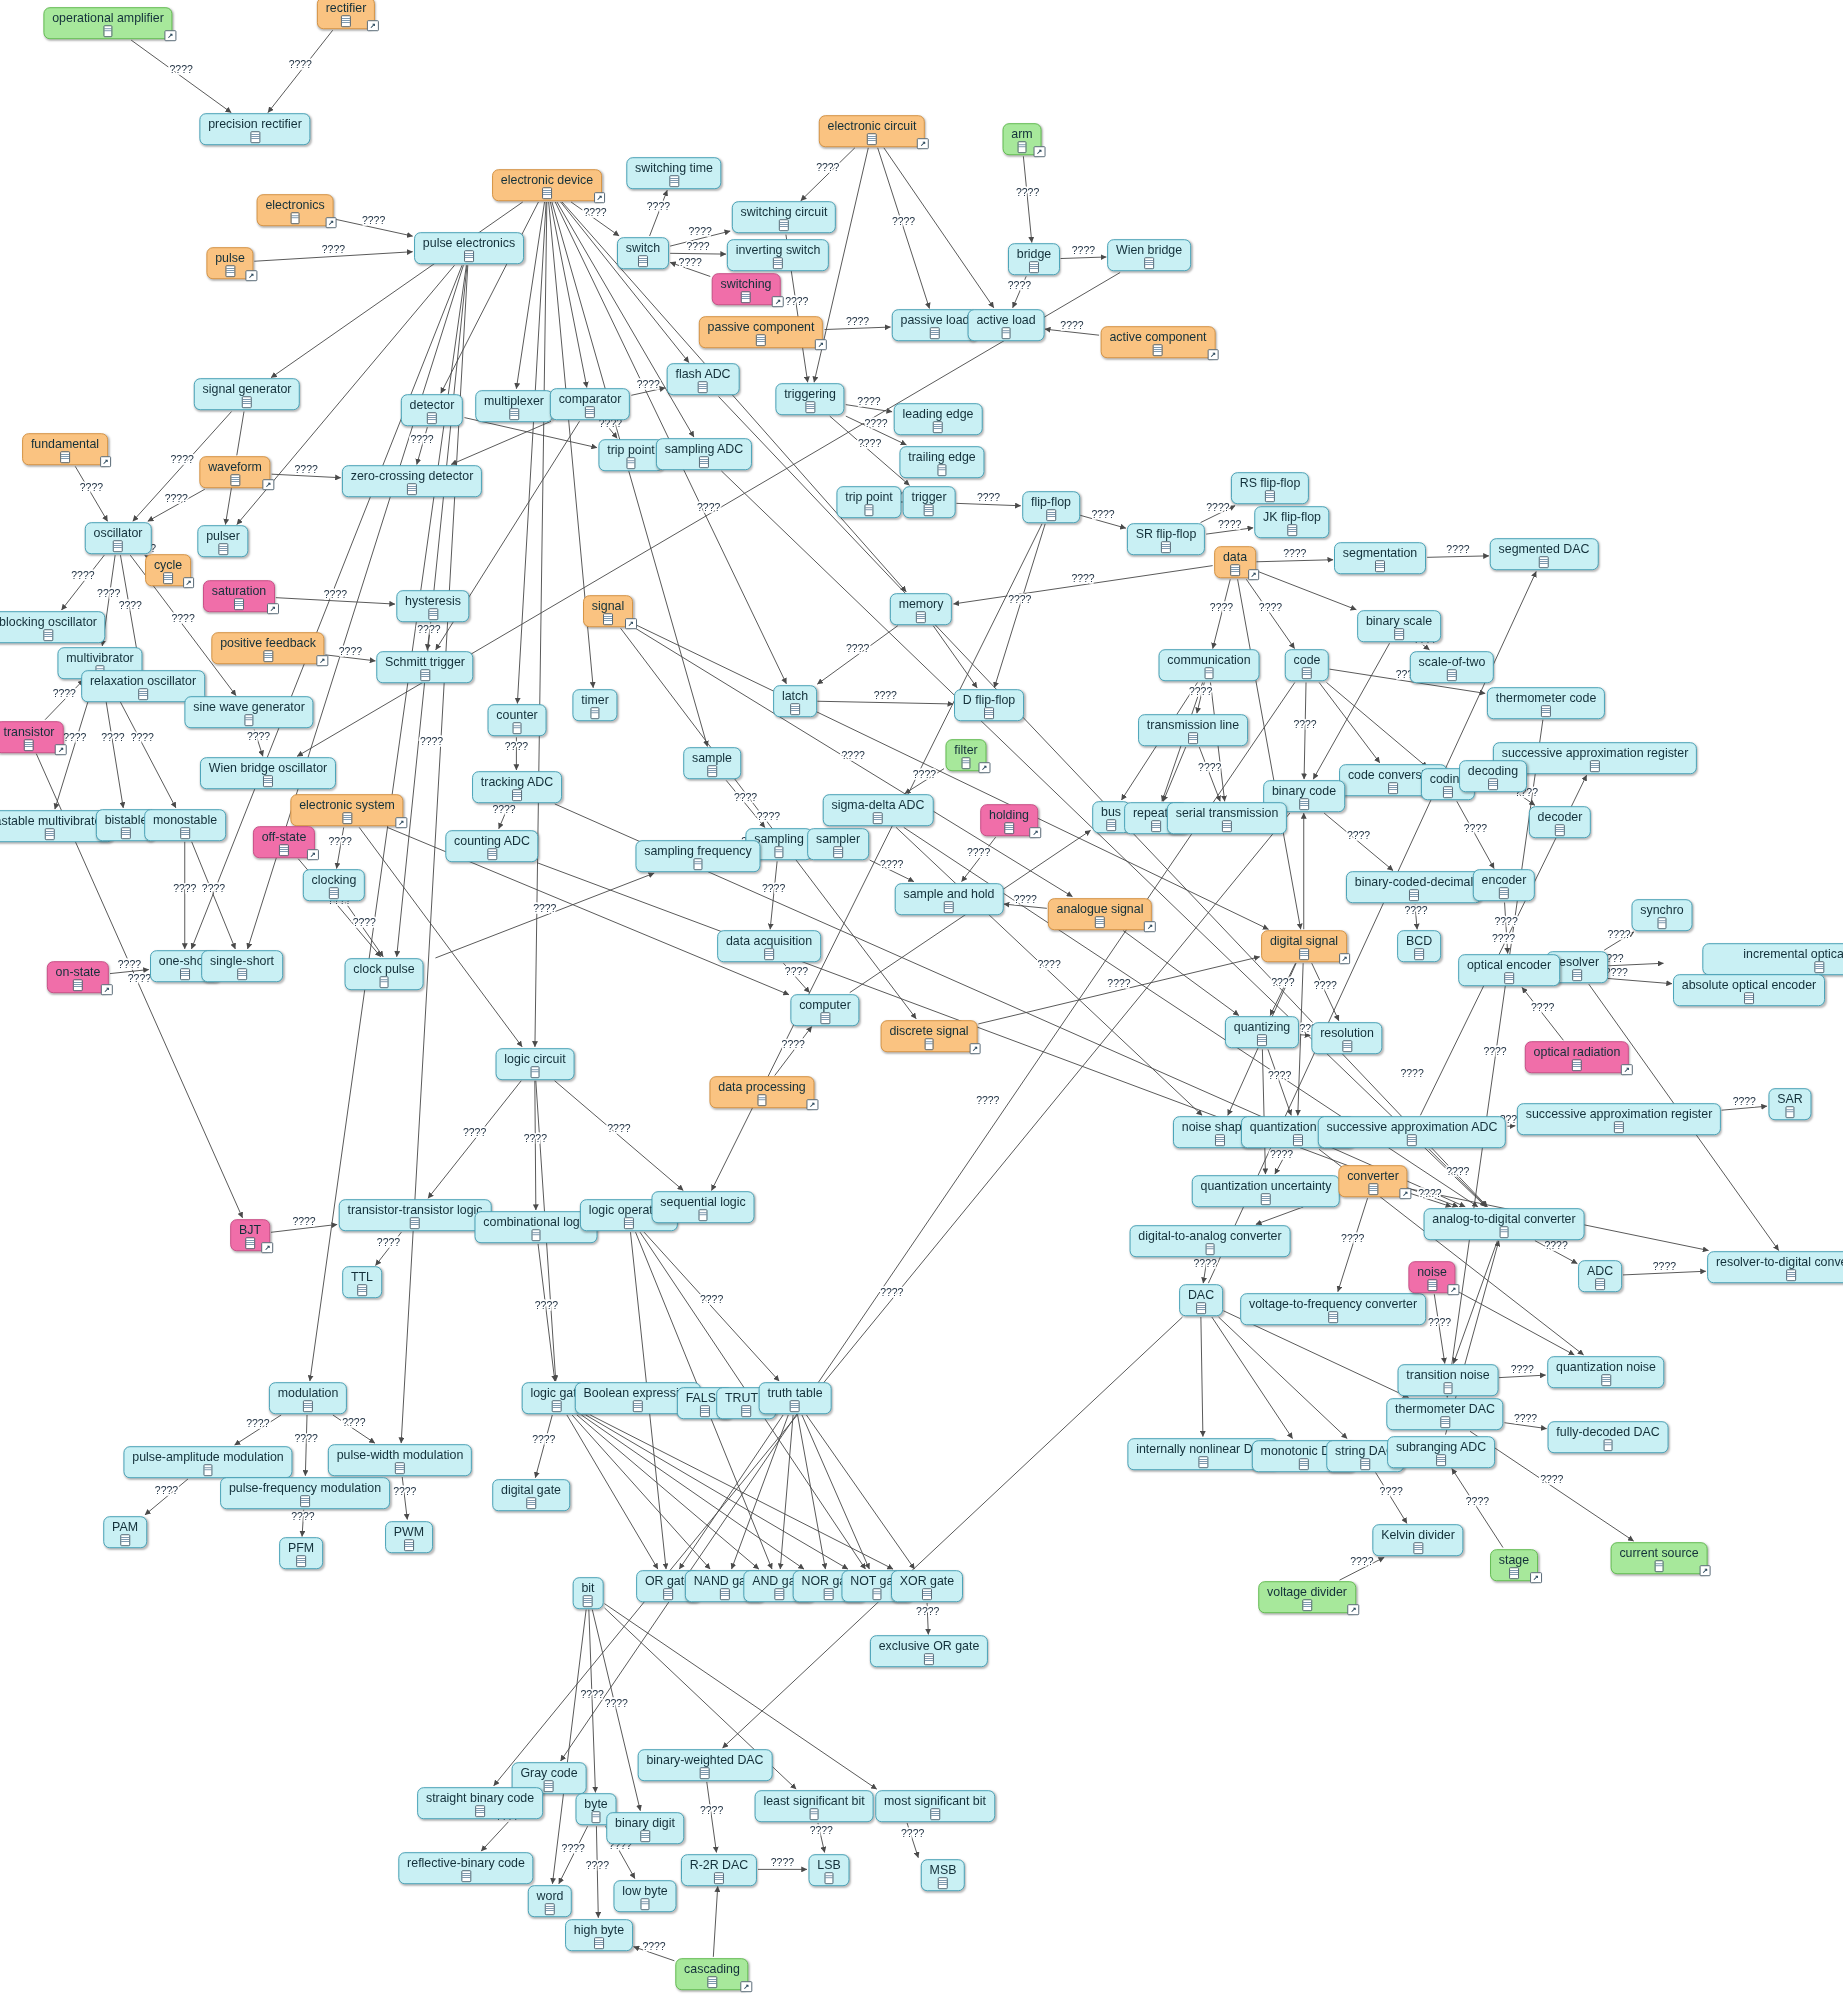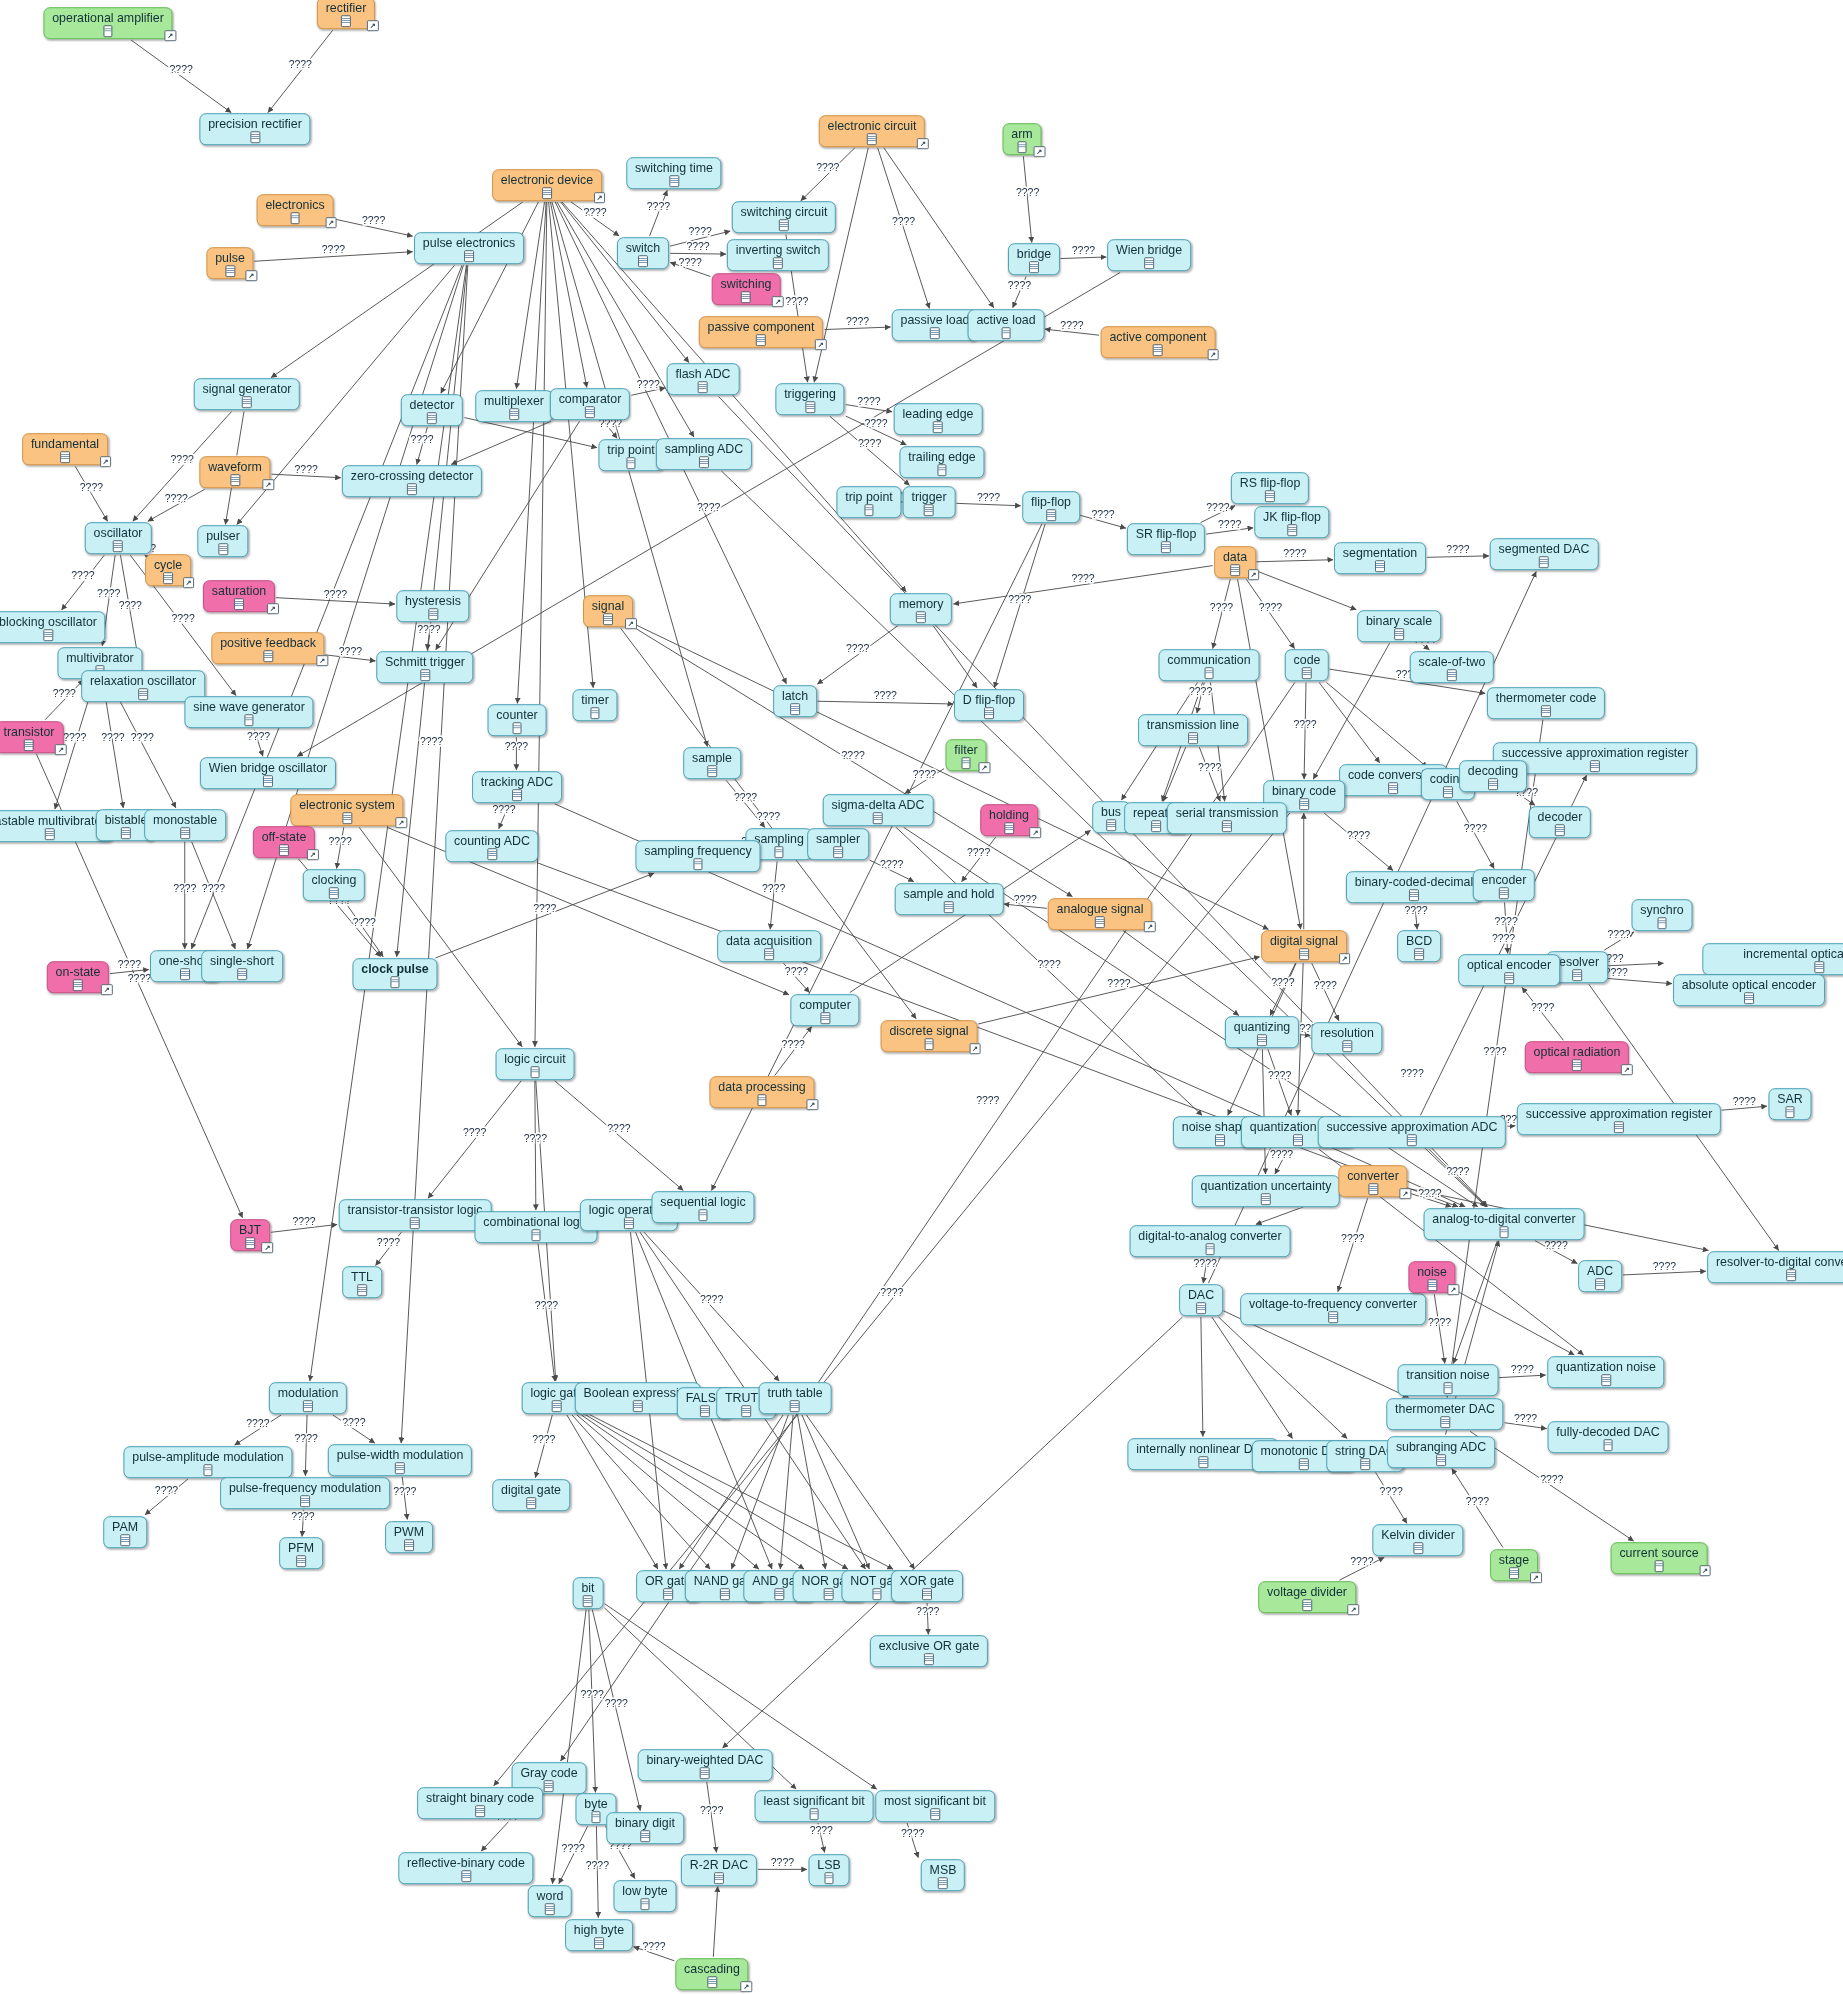--- a/index.html
+++ b/index.html
@@ -1074,21 +1074,21 @@
           <span class="doc-icon"></span>
         </div>
       </div>
       <div class="node p" style="left: 78px; top: 977px;">
         <span class="nl">on-state</span>
         <div class="icons">
           <span class="doc-icon"></span>
         </div>
         <span class="link-icon">↗</span>
       </div>
-      <div class="node c" style="left: 395px; top: 974px; font-weight: bold;">
+      <div class="node c" style="left: 384px; top: 974px;">
         <span class="nl">clock pulse</span>
         <div class="icons">
           <span class="doc-icon"></span>
         </div>
       </div>
       <div class="node c" style="left: 769px; top: 946px;">
         <span class="nl">data acquisition</span>
         <div class="icons">
           <span class="doc-icon"></span>
         </div>
@@ -1363,21 +1363,21 @@
         <div class="icons">
           <span class="doc-icon"></span>
         </div>
       </div>
       <div class="node c" style="left: 305px; top: 1493px;">
         <span class="nl">pulse-frequency modulation</span>
         <div class="icons">
           <span class="doc-icon"></span>
         </div>
       </div>
-      <div class="node c" style="left: 531px; top: 1495px;">
+      <div class="node c" style="left: 531px; top: 1495px; border-radius: 6px;">
         <span class="nl">digital gate</span>
         <div class="icons">
           <span class="doc-icon"></span>
         </div>
       </div>
       <div class="node c" style="left: 125px; top: 1532px;">
         <span class="nl">PAM</span>
         <div class="icons">
           <span class="doc-icon"></span>
         </div>

